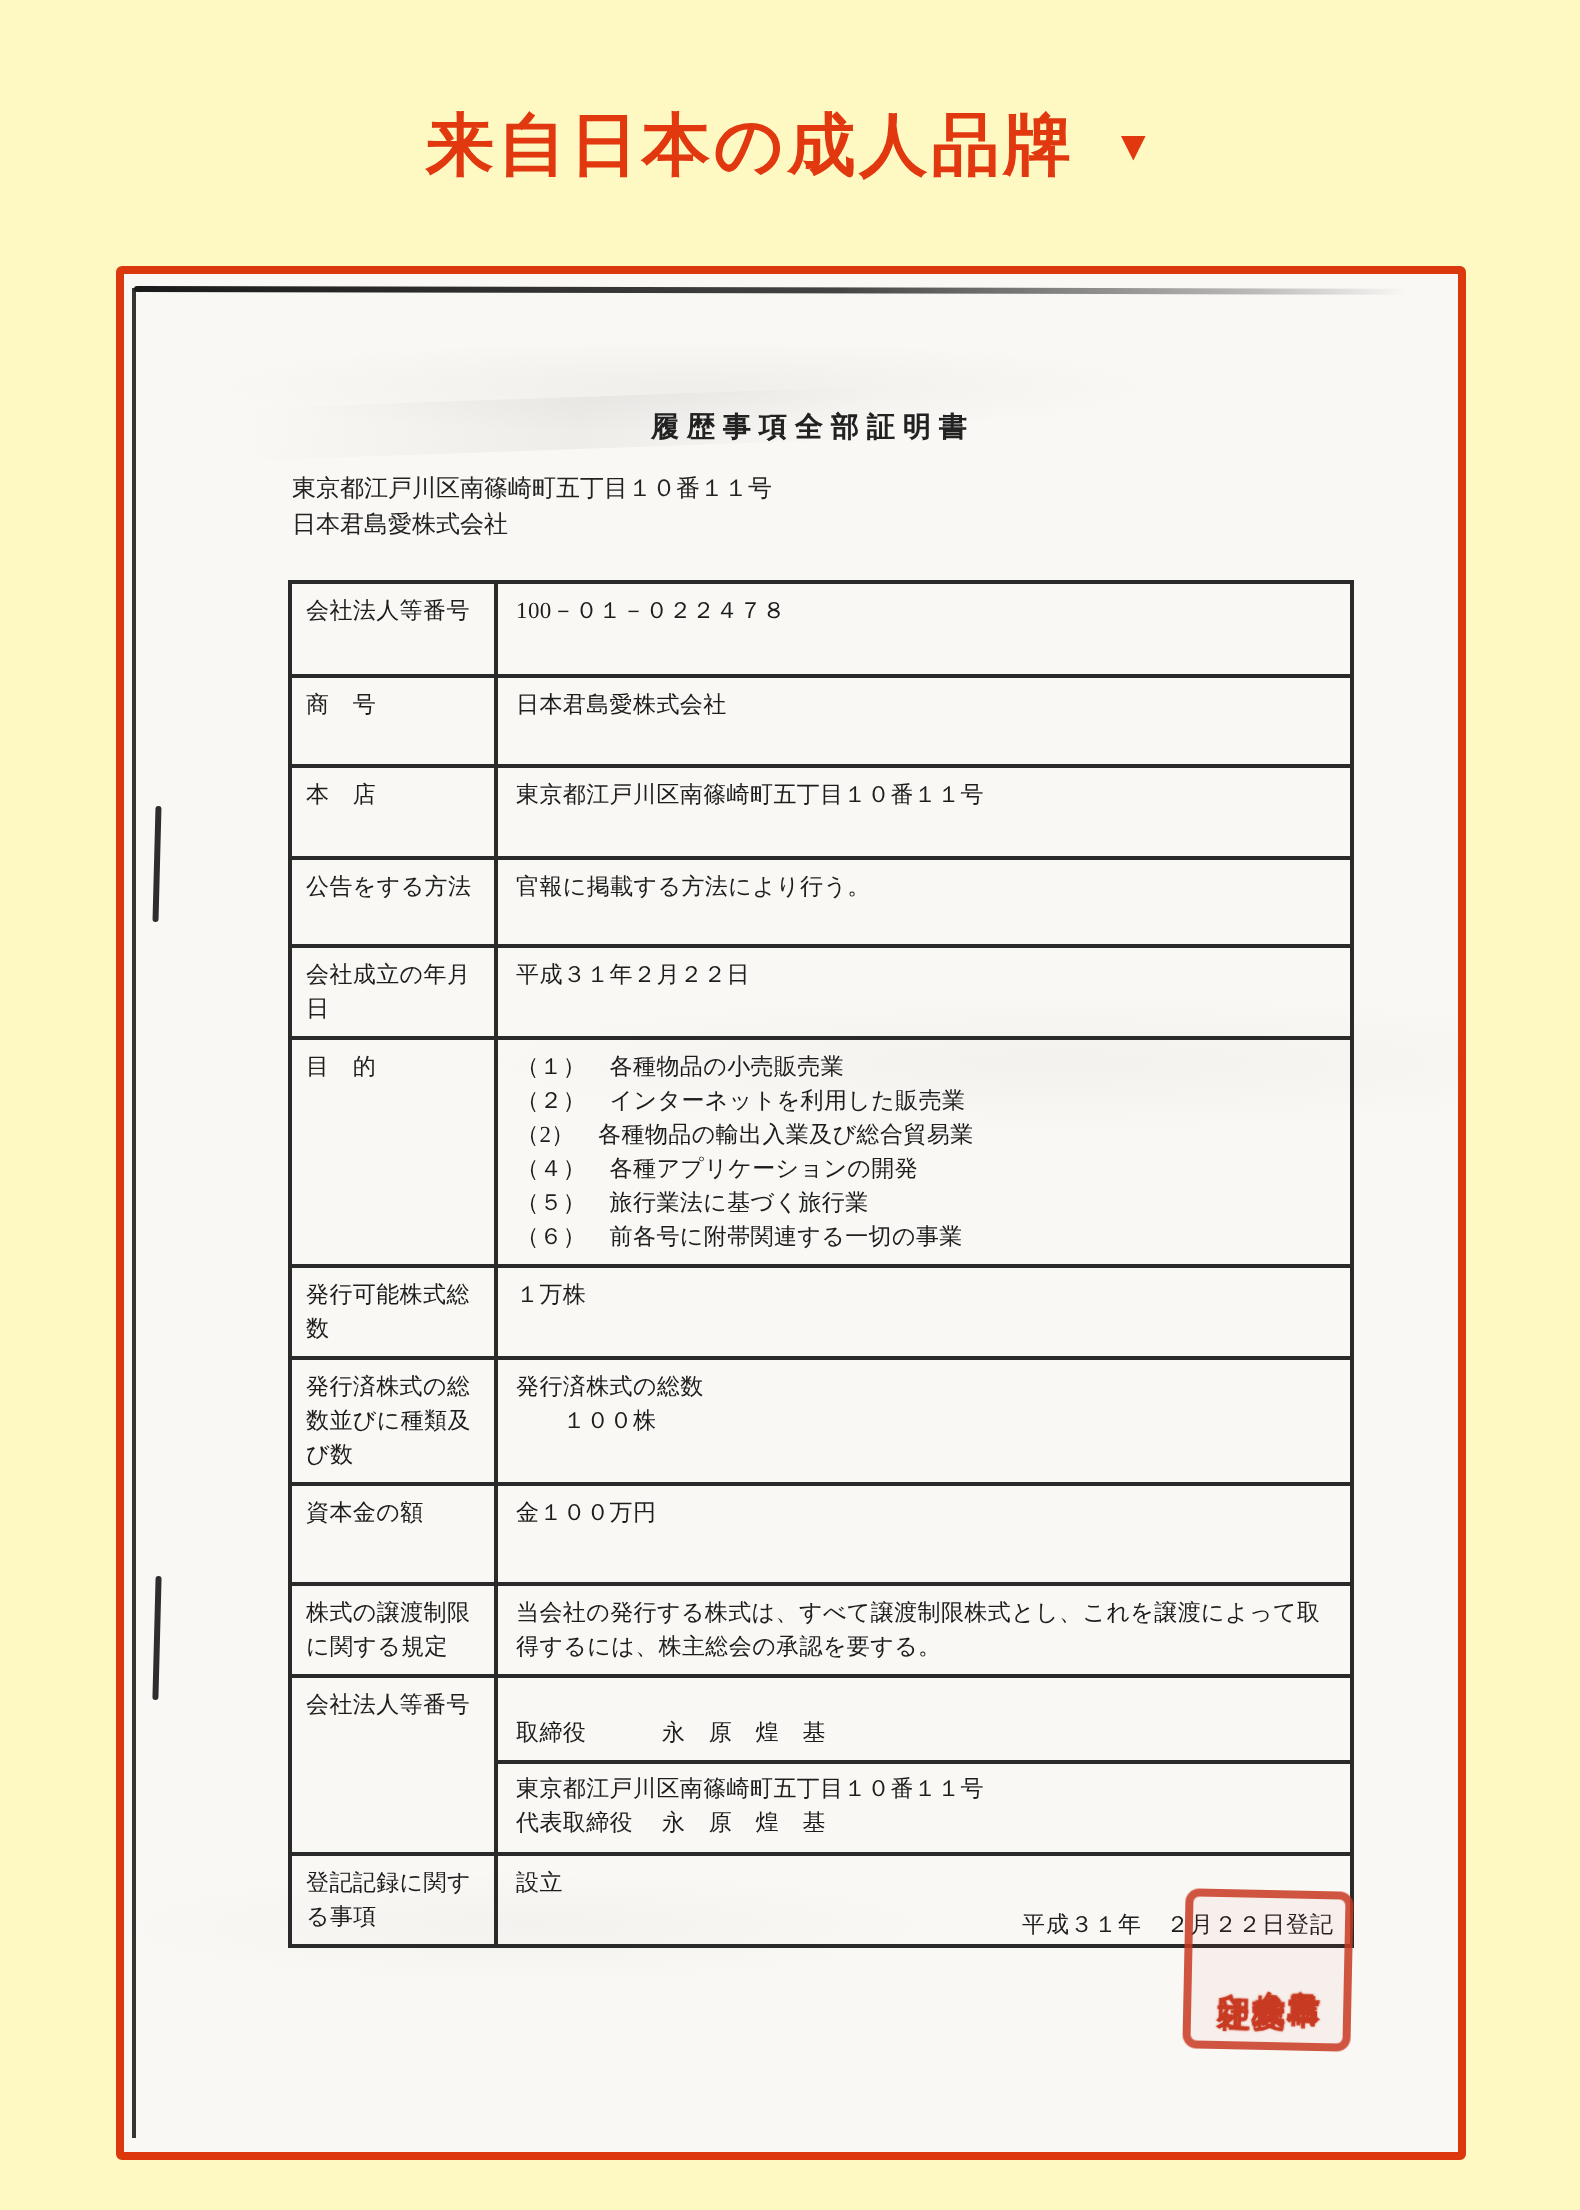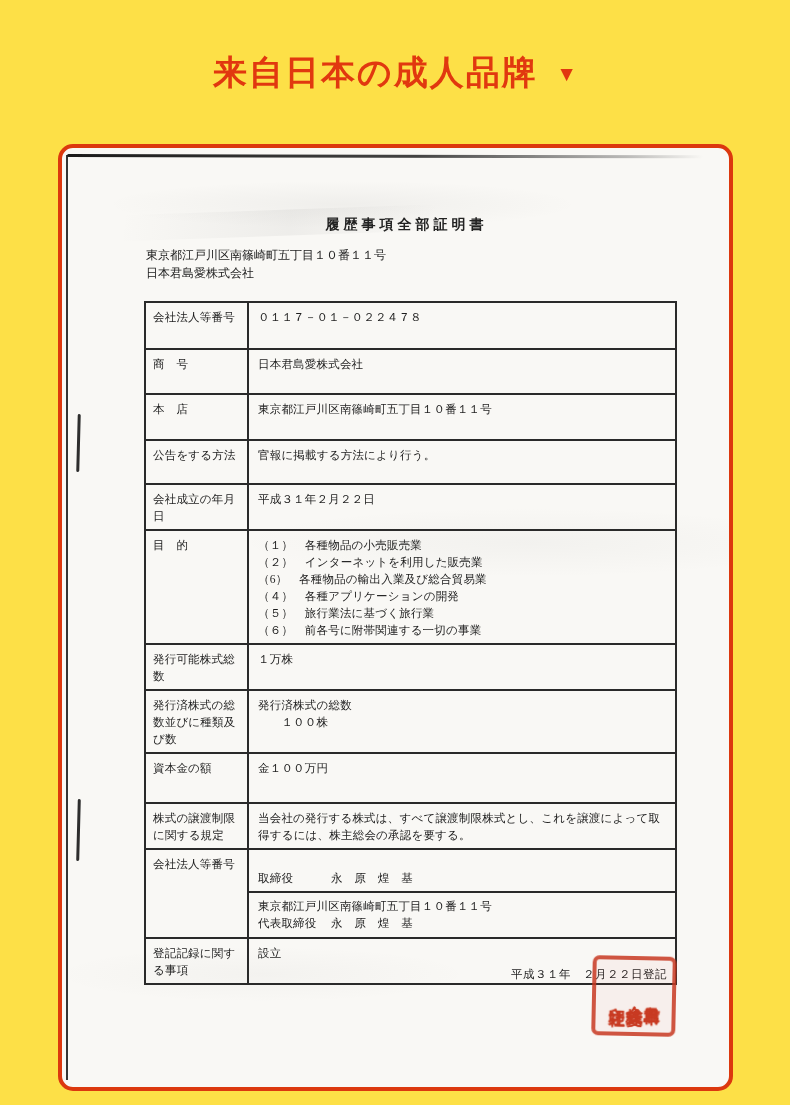--- a/index.html
+++ b/index.html
@@ -1,29 +1,29 @@
 <!DOCTYPE html>
 <html><head>
 <meta charset="utf-8">
 <style>
   * { margin:0; padding:0; box-sizing:border-box; }
   html,body { width:790px; background:#ffffff; font-family:"Liberation Serif","DejaVu Serif",serif; }
-  .page { position:relative; width:790px; height:1105px; background:#fde047; overflow:hidden; }
+  .page { position:relative; width:790px; height:1105px; background:#fef9c3; overflow:hidden; }
 
   
   .banner { position:absolute; top:50px; left:0; width:100%; text-align:center;
             font-family:"Liberation Sans","DejaVu Sans",sans-serif; }
   .banner-title { display:inline-block; font-size:34px; font-weight:bold; color:#e1380f;
                   letter-spacing:2px; vertical-align:middle; }
   .banner-arrow { display:inline-block; font-size:21px; color:#e1380f; margin-left:14px;
                   vertical-align:middle; transform:translateY(1px); }
 
   
-  .frame { position:absolute; left:58px; top:144px; width:675px; height:947px;
-           border:4px solid #dc380e; border-radius:15px;
+  .frame { position:absolute; left:58px; top:133px; width:675px; height:947px;
+           border:4px solid #dc380e; border-radius:3px;
            background:
              radial-gradient(ellipse 340px 34px at 42% 6%, rgba(60,60,60,0.05), transparent 70%),
              radial-gradient(ellipse 420px 50px at 70% 42%, rgba(60,60,60,0.035), transparent 70%),
              radial-gradient(ellipse 300px 40px at 30% 88%, rgba(60,60,60,0.03), transparent 70%),
              #f9f8f5; }
   .paper { position:absolute; inset:0; color:#1c1c1c; }
 
   .edge-top { position:absolute; left:5px; top:6px; width:636px; height:3px; border-radius:2px;
               background:linear-gradient(to right, rgba(15,15,15,.95), rgba(35,35,35,.85) 55%,
                          rgba(110,110,110,.45) 88%, rgba(150,150,150,0));
@@ -91,21 +91,21 @@
 
       <table class="registry">
         <colgroup>
             <col class="col-label">
             <col>
           </colgroup>
 
         <tbody>
             <tr style="height:47px;margin-top:21px;">
           <td>会社法人等番号</td>
-          <td class="val num-spaced">０１１７－０１－０２２４７８</td>
+          <td class="val num-spaced">100－０１－０２２４７８</td>
         </tr>
 
         <tr style="height:45px;">
           <td>商　号</td>
           <td class="val">日本君島愛株式会社</td>
         </tr>
 
         <tr style="height:46px;">
           <td>本　店</td>
           <td class="val">東京都江戸川区南篠崎町五丁目１０番１１号</td>
@@ -119,21 +119,21 @@
         <tr style="height:46px;">
           <td>会社成立の年月日</td>
           <td class="val">平成３１年２月２２日</td>
         </tr>
 
         <tr style="height:107px;">
           <td>目　的</td>
           <td class="val">
             <div>（１）　各種物品の小売販売業</div>
             <div>（２）　インターネットを利用した販売業</div>
-            <div>（6）　各種物品の輸出入業及び総合貿易業</div>
+            <div>（2）　各種物品の輸出入業及び総合貿易業</div>
             <div>（４）　各種アプリケーションの開発</div>
             <div>（５）　旅行業法に基づく旅行業</div>
             <div>（６）　前各号に附帯関連する一切の事業</div>
           </td>
         </tr>
 
         <tr style="height:43px;">
           <td>発行可能株式総数</td>
           <td class="val">１万株</td>
         </tr>

